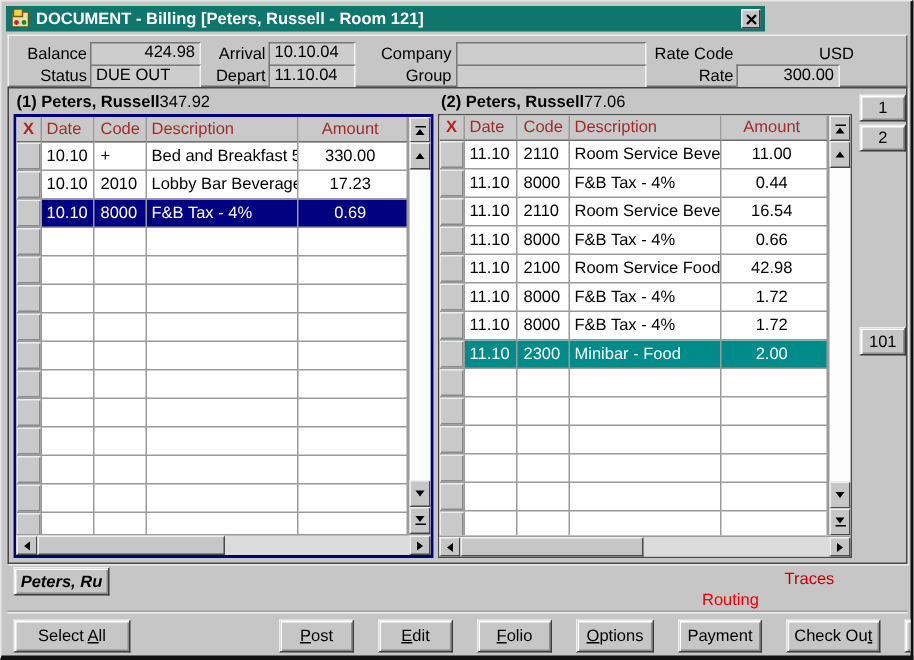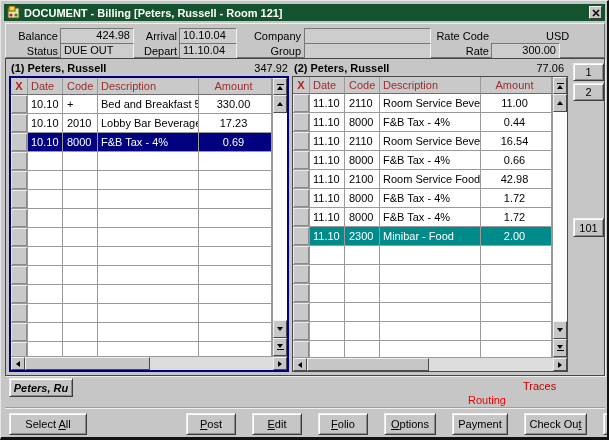--- a/index.html
+++ b/index.html
@@ -5,22 +5,22 @@
   * { margin:0; padding:0; box-sizing:border-box; font-family:"Liberation Sans", sans-serif; }
   html,body { background:#808080; }
   .window {
     position:relative; width:609px; height:440px; background:#c6c6c6;
     border-top:1px solid #e6e6e6; border-left:1px solid #e6e6e6;
     border-right:2px solid #111; border-bottom:3px solid #111;
     overflow:hidden; font-size:11px; color:#000;
   }
   
   .titlebar {
-    position:absolute; left:3px; top:3px; width:601px; height:17px;
-    background:#14532d; color:#fff; display:flex; align-items:center;
+    position:absolute; left:3px; top:3px; width:506px; height:17px;
+    background:#0f766e; color:#fff; display:flex; align-items:center;
     padding-left:3px; font-weight:bold; font-size:11px; white-space:nowrap;
   }
   .appicon { width:13px; height:13px; margin-right:4px; flex:0 0 auto; }
   .closebtn {
     position:absolute; right:3px; top:2px; width:13px; height:13px;
     background:#c6c6c6; border:1px solid; border-color:#f0f0f0 #3a3a3a #3a3a3a #f0f0f0;
     display:flex; align-items:center; justify-content:center;
   }
   
   .toppanel {
@@ -33,21 +33,21 @@
     position:absolute; height:20px; line-height:13px; background:#cdcdcd;
     border:1px solid; border-color:#777 #f2f2f2 #f2f2f2 #777; padding:0 3px;
     white-space:nowrap; overflow:hidden;
   }
   .ffield.r { text-align:right; }
   
   .mainpanel {
     position:absolute; left:4px; top:57px; width:600px; height:318px;
     border:1px solid #474747; box-shadow:1px 1px 0 #ececec; background:#c6c6c6;
   }
-  .foliohdr { position:absolute; height:13px; display:flex; justify-content:space-between; line-height:13px; }
+  .foliohdr { position:absolute; height:13px; display:flex; justify-content:flex-start; line-height:13px; }
   .foliohdr .t { font-weight:bold; }
   .gridbox { position:absolute; display:flex; flex-direction:column; background:#fff; }
   .gridbox.focused { border:2px solid #00007d; }
   .gridbox.plain   { border:1px solid #4a4a4a; }
   .gmain { flex:1; display:flex; min-height:0; overflow:hidden; }
   .grid-data { flex:1; min-width:0; overflow:hidden; background:#fff; }
   .grow { display:flex; height:19px; background:#fff; }
   .grow.ghead { height:17px; background:#c9c9c9; }
   .gcell {
     border-right:1px solid #9a9a9a; border-bottom:1px solid #9a9a9a;

